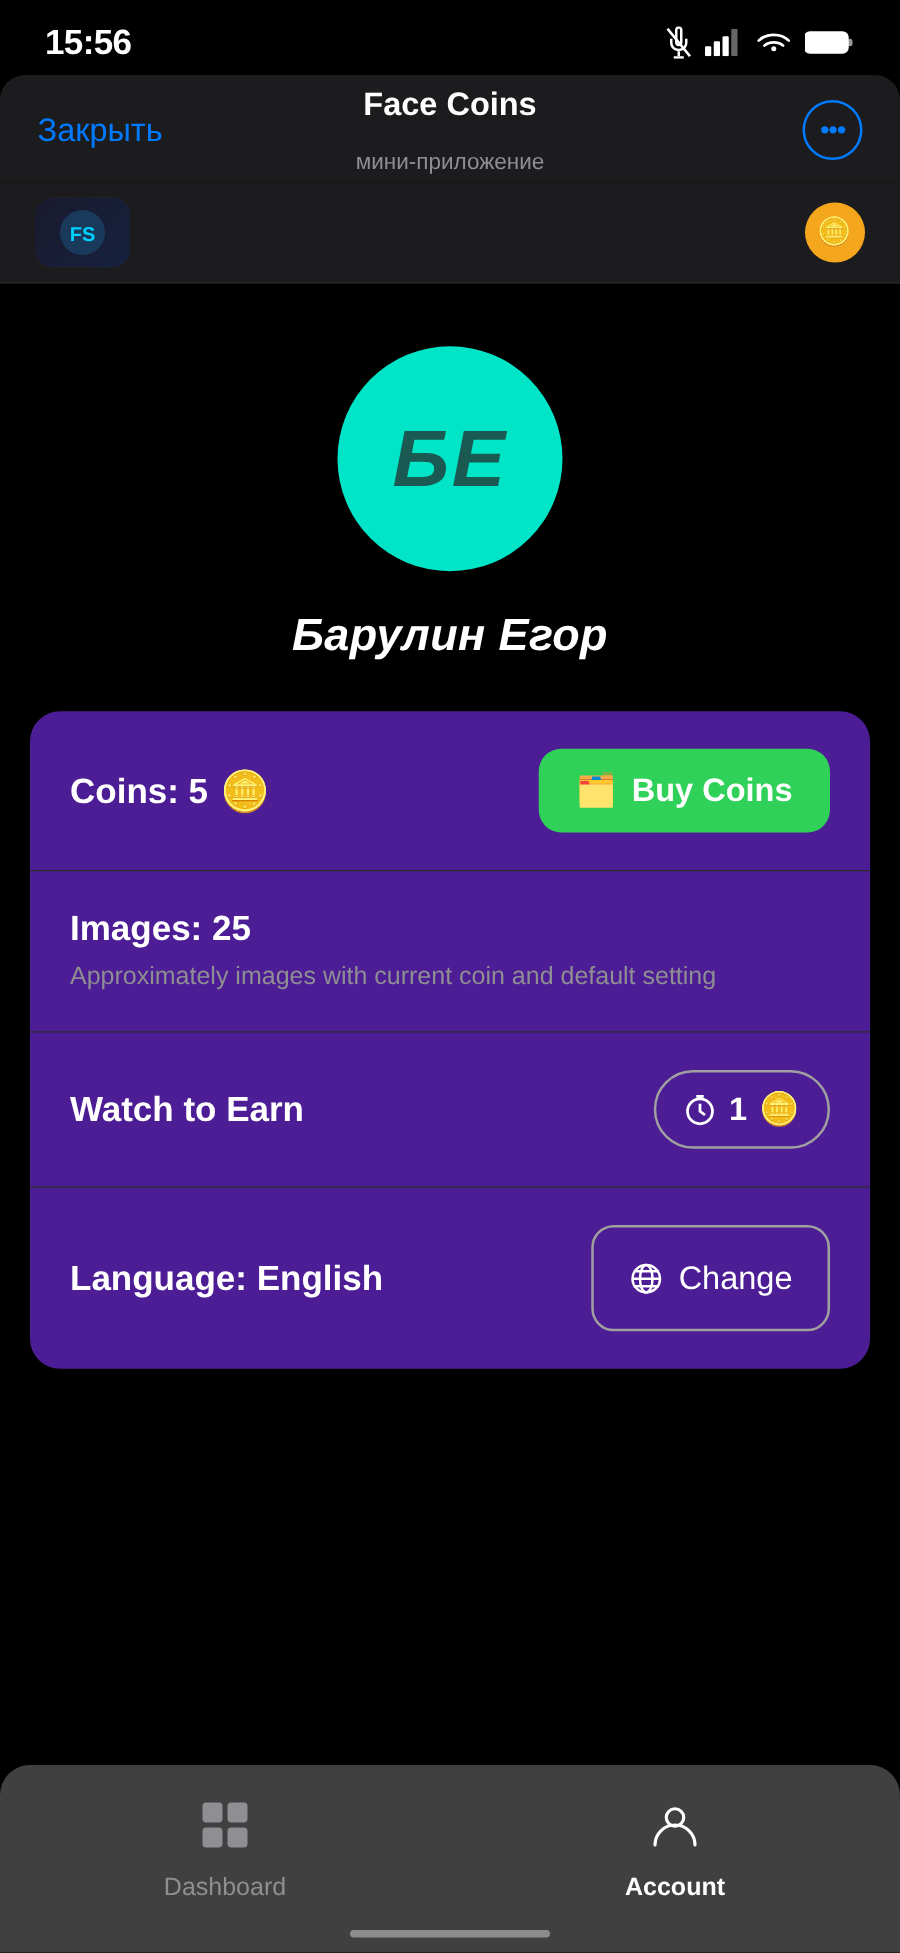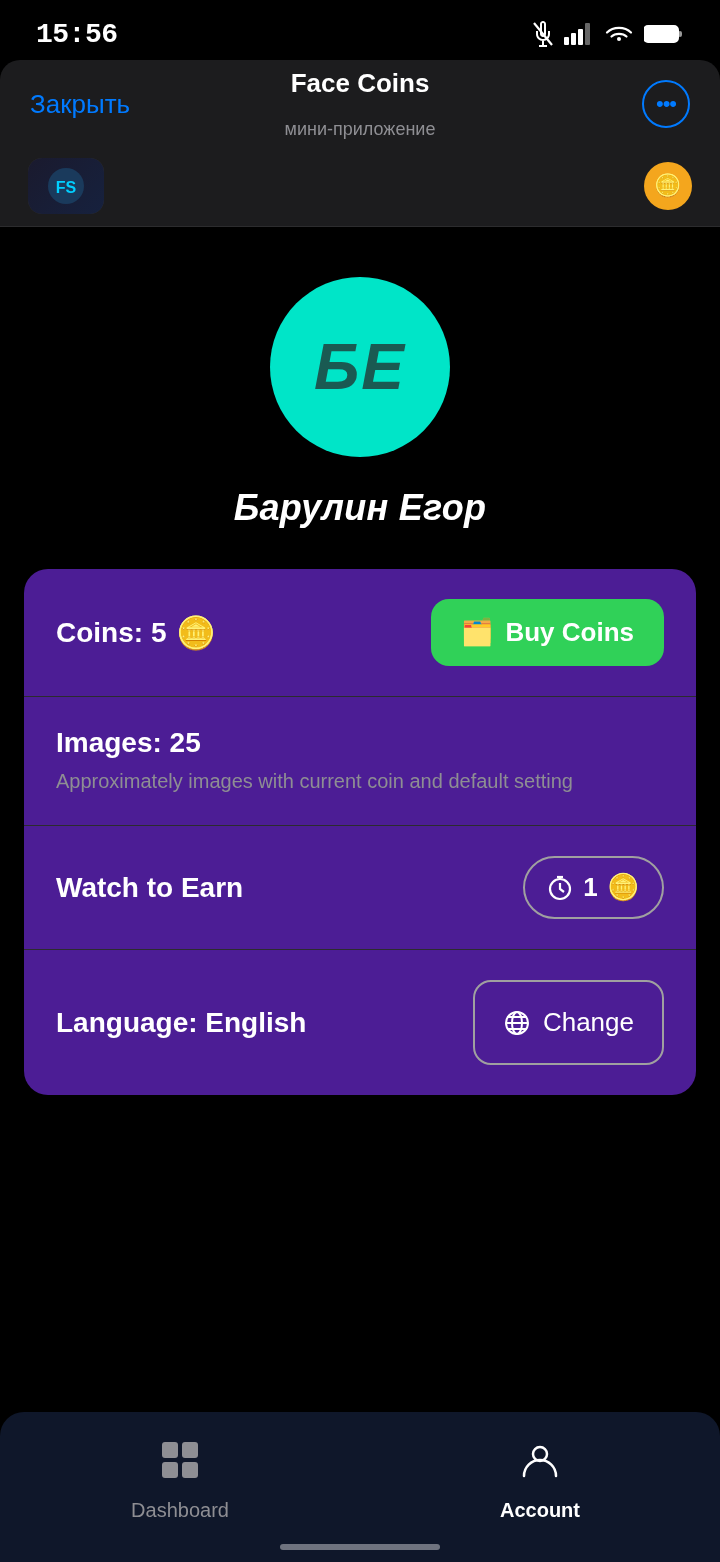--- a/index.html
+++ b/index.html
@@ -15,21 +15,20 @@
       overflow-x: hidden;
     }
 
     
     .status-bar {
       display: flex;
       justify-content: space-between;
       align-items: center;
       padding: 18px 36px 10px 36px;
       height: 60px;
-      font-family: Liberation Mono, monospace;
     }
     .status-time {
       font-size: 28px;
       font-weight: 600;
       color: #fff;
       letter-spacing: -0.5px;
     }
     .status-icons {
       display: flex;
       align-items: center;
@@ -262,21 +261,21 @@
       color: #fff;
       white-space: nowrap;
     }
 
     
     .bottom-nav {
       position: fixed;
       bottom: 0;
       left: 0;
       width: 720px;
-      background: #0f172a;
+      background: #404040;
       border-radius: 24px 24px 0 0;
       padding: 28px 0 40px 0;
       display: flex;
       justify-content: space-around;
       align-items: center;
     }
     .nav-item {
       display: flex;
       flex-direction: column;
       align-items: center;

